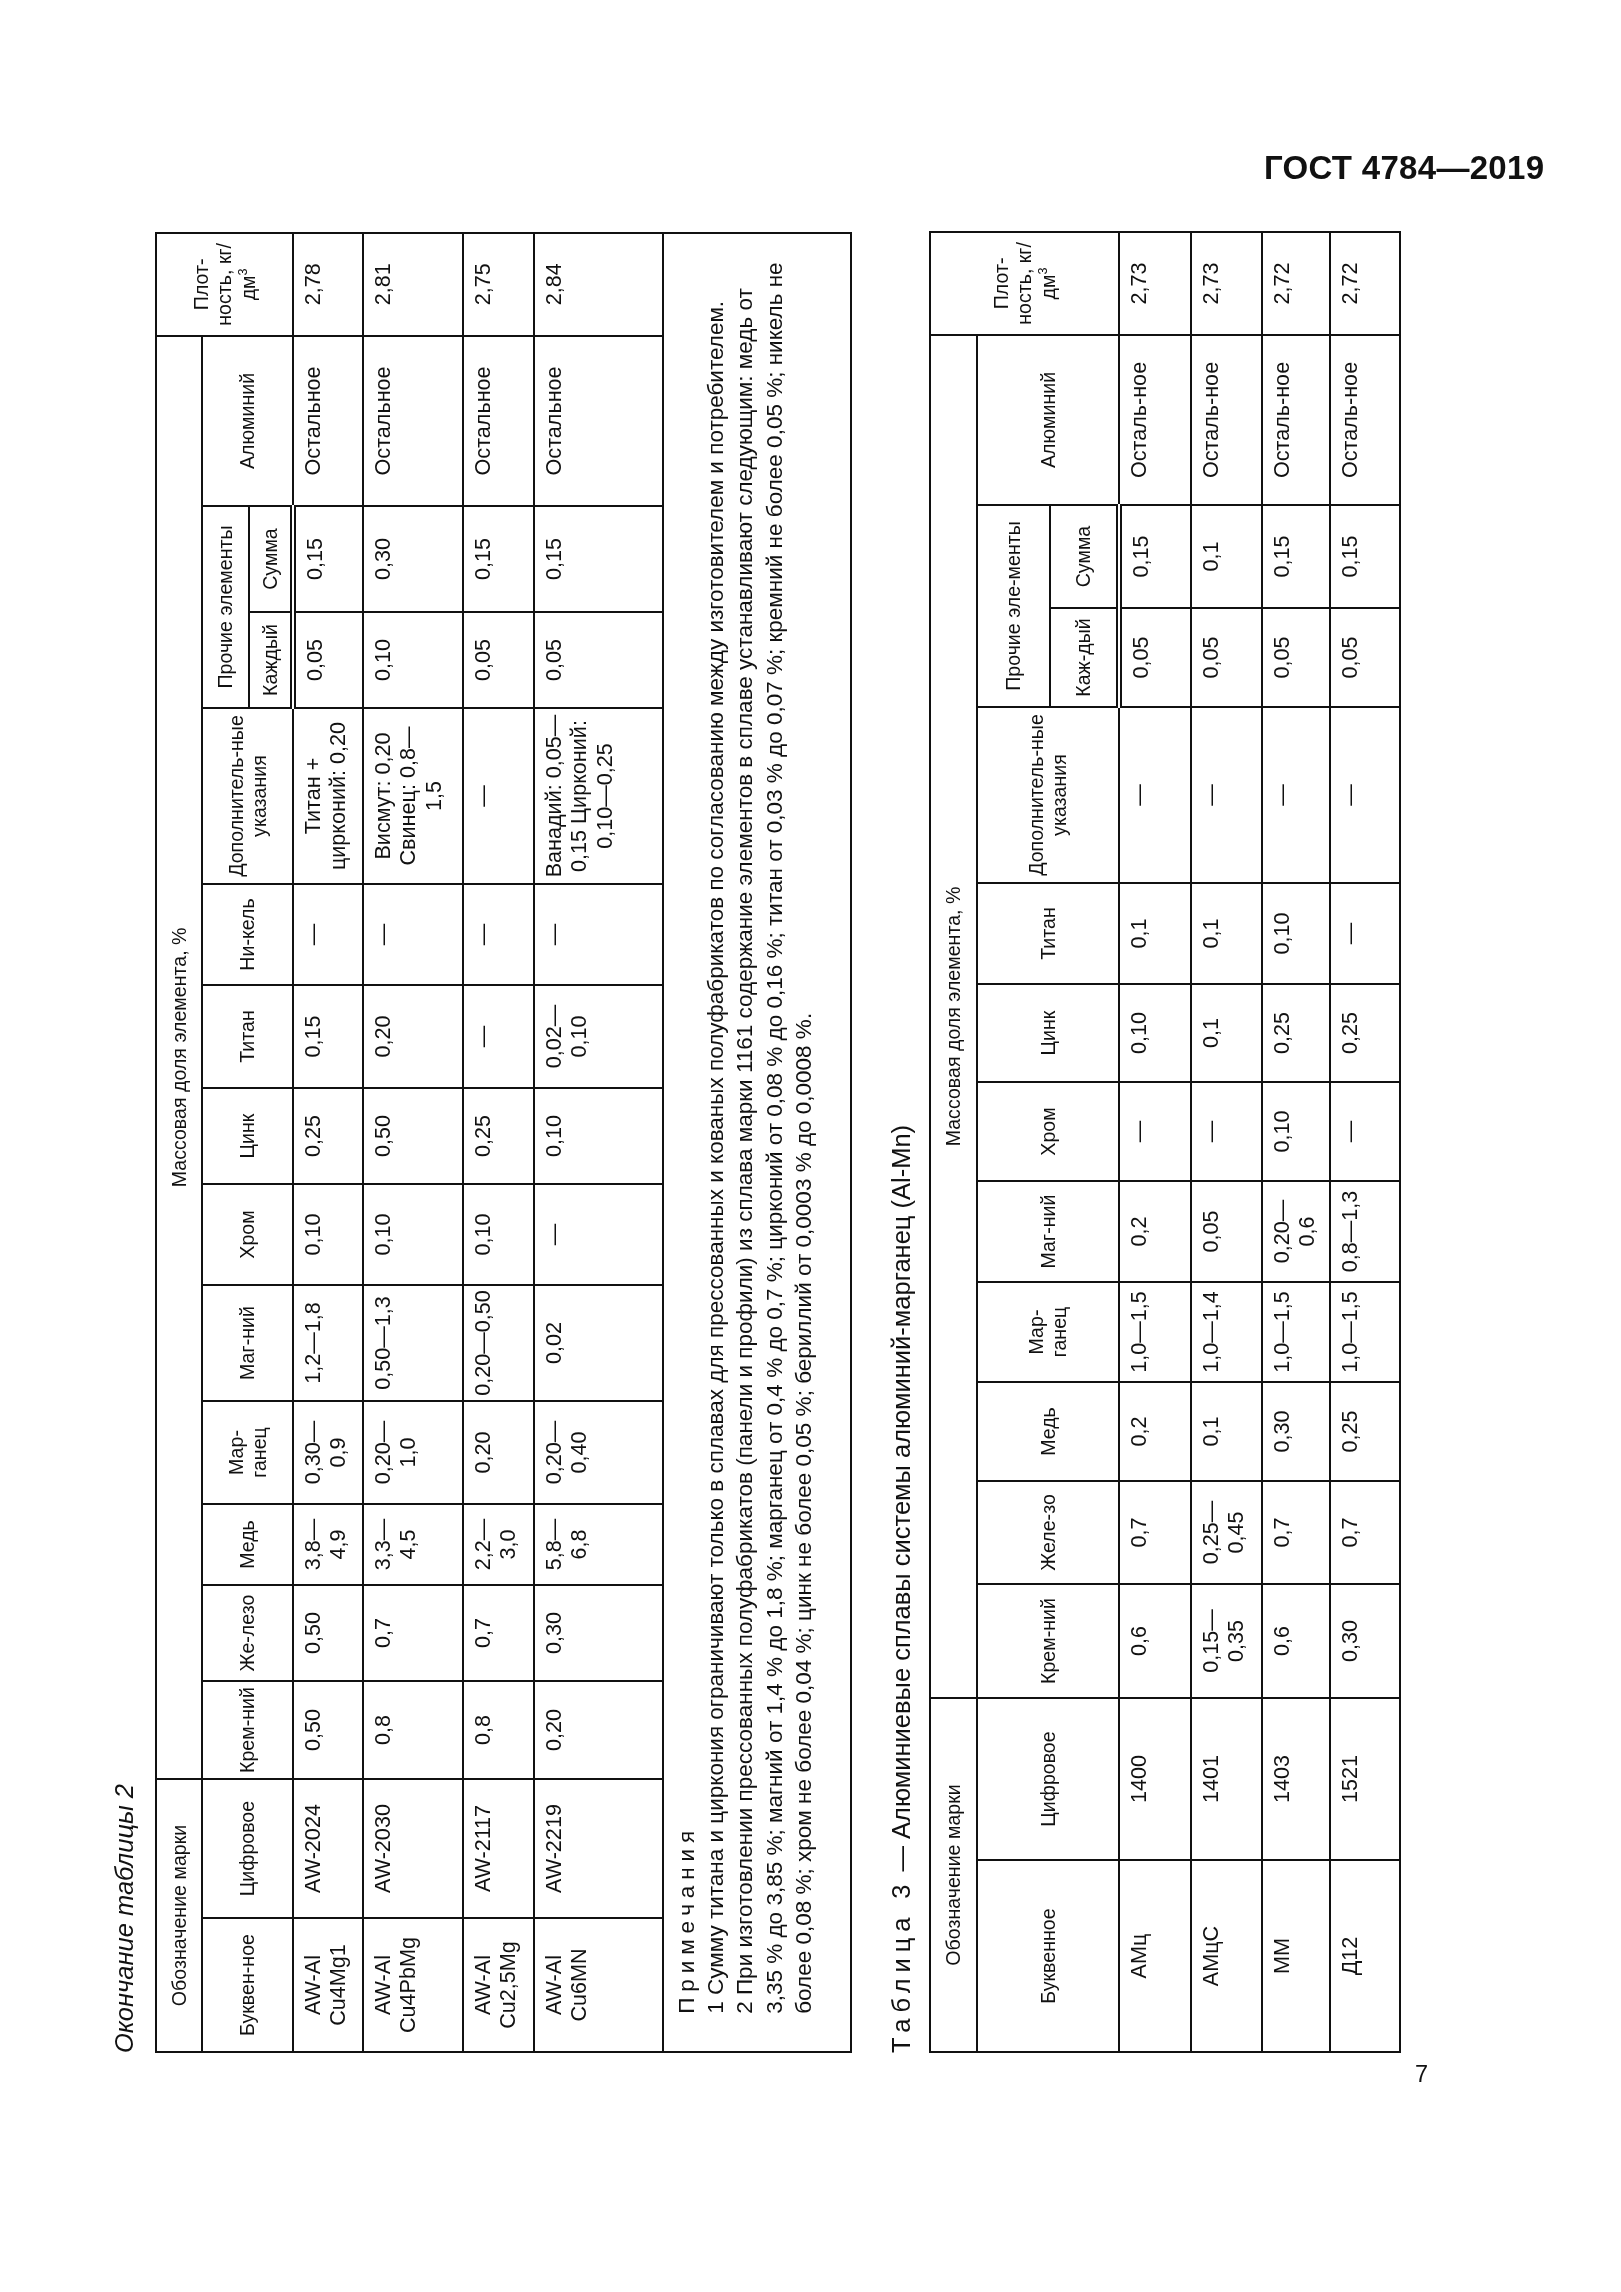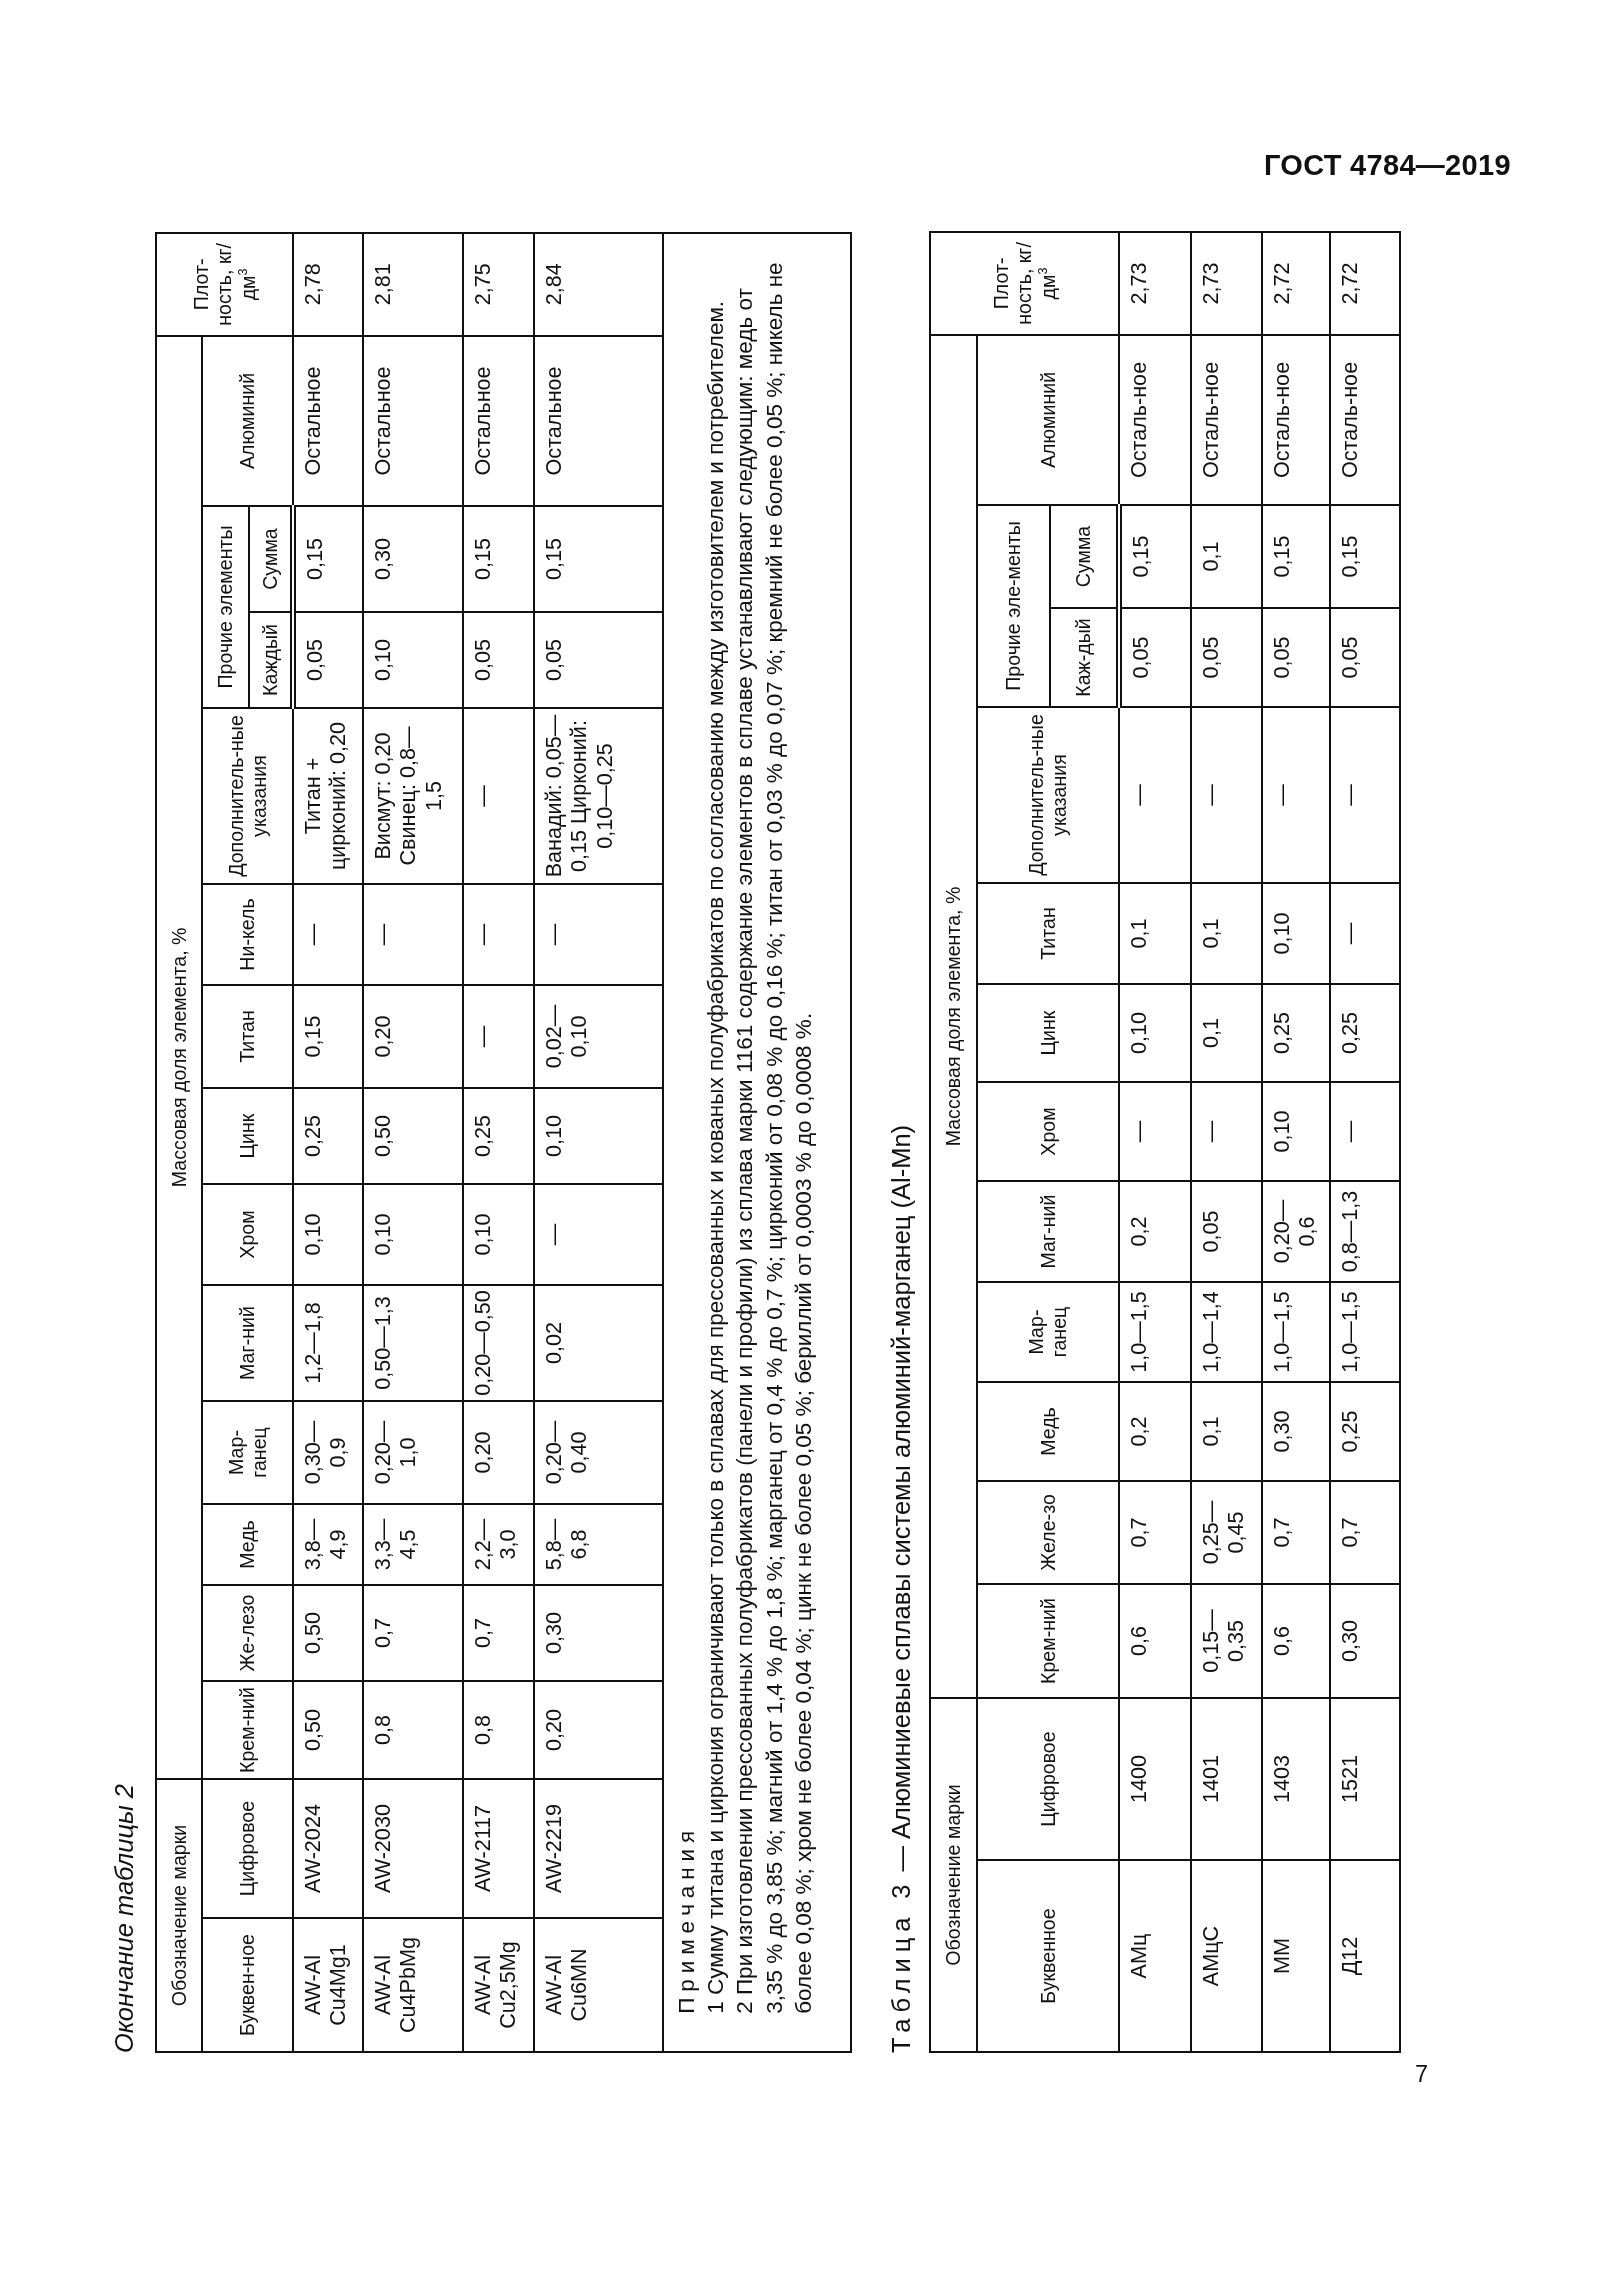--- a/index.html
+++ b/index.html
@@ -1,18 +1,18 @@
 <!DOCTYPE html>
 <html><head>
 <meta charset="utf-8">
 <style>
   html, body { margin:0; padding:0; background:#ffffff; }
   body { width:1621px; height:2293px; position:relative; overflow:hidden;
          font-family:"Liberation Sans", "DejaVu Sans", sans-serif; color:#111; }
-  .gost-header { position:absolute; left:1264px; top:149px; font-size:29px; font-weight:bold;
+  .gost-header { position:absolute; left:1264px; top:149px; font-size:33px; font-weight:bold;
                  font-family:"Liberation Sans", sans-serif; letter-spacing:0.3px; }
   .page-num { position:absolute; left:1415px; top:2061px; font-size:23.5px; }
   
   .land { position:absolute; left:0; top:0; width:2293px; height:1621px;
           transform-origin:0 0; transform: translate(0px, 2293px) rotate(-90deg); }
   .caption { position:absolute; font-size:25.5px; white-space:nowrap; }
   .caption.italic { font-style:italic; }
   .spaced { letter-spacing:5.9px; }
   table.t { position:absolute; border-collapse:collapse; table-layout:fixed; font-size:21.6px; }
   table.t td { border:2px solid #111; text-align:center; vertical-align:middle; padding:2px 3.9px; line-height:1.18; overflow:hidden; }

